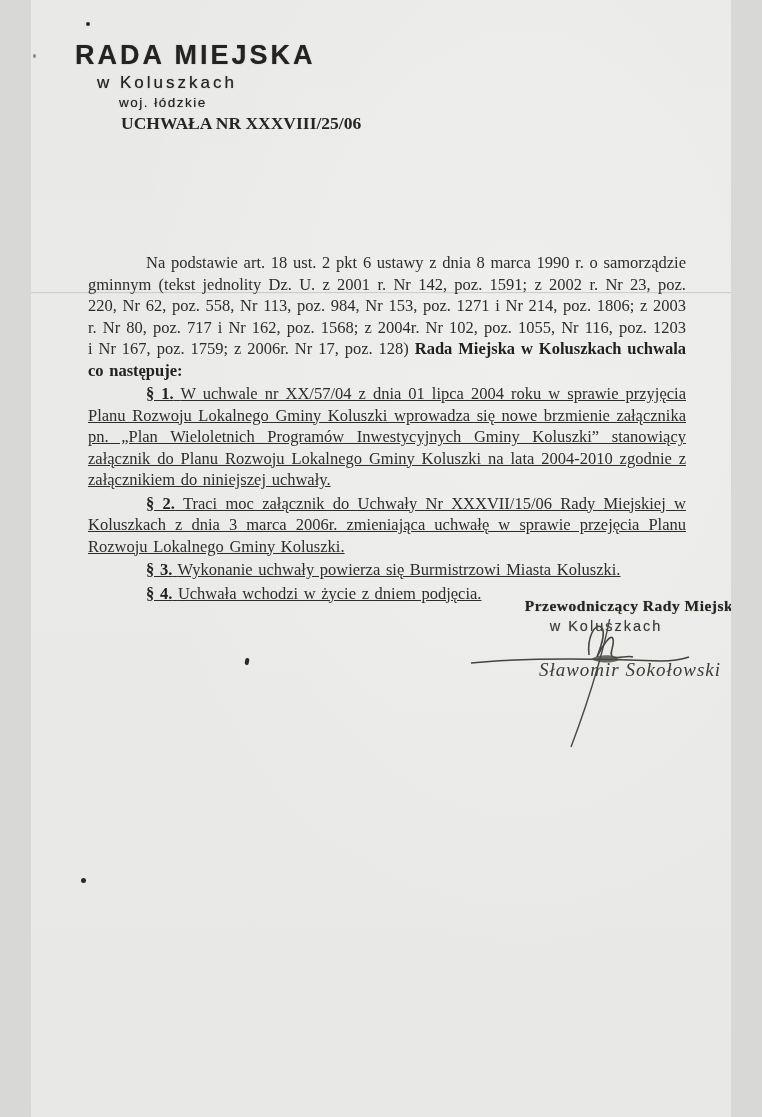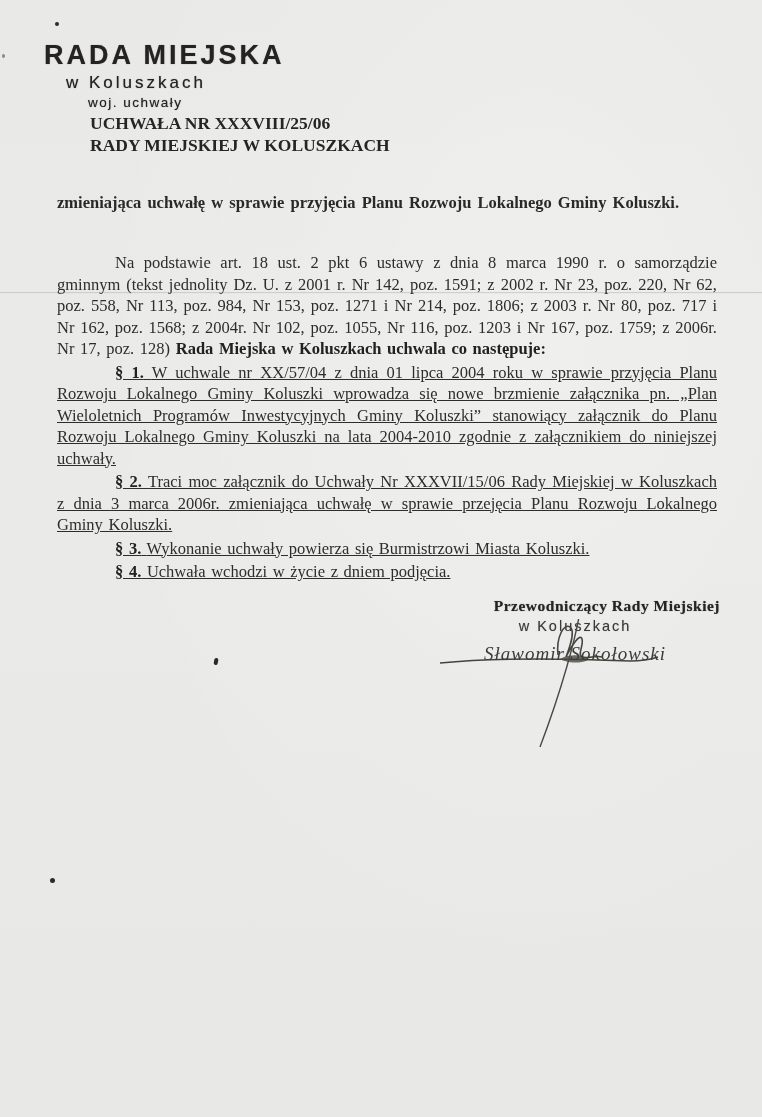--- a/index.html
+++ b/index.html
@@ -1,18 +1,18 @@
 <!DOCTYPE html>
 <html lang="pl"><head>
 <meta charset="utf-8">
 <style>
   html,body{margin:0;padding:0;background:#d8d8d6;}
   .paper{
     position:relative;
-    width:762px;height:1117px;
+    width:700px;height:1117px;
     margin:0 auto;
     background:
       radial-gradient(ellipse at 70% 30%, rgba(255,255,255,0.25), rgba(0,0,0,0) 60%),
       linear-gradient(180deg,#e9e9e7 0%, #eaeae8 40%, #e8e8e6 100%);
     overflow:hidden;
     font-family:"Liberation Serif", serif;
     color:#2e2d2b;
   }
   
   .scan-line{
@@ -76,48 +76,46 @@
     text-shadow:0 0 1px rgba(37,36,31,0.5);
     text-align:right;
   }
   .sig-role2{
     font-family:"Liberation Sans", sans-serif;
     font-size:14.5px;color:#3a3935;letter-spacing:2px;margin-top:3px;
     text-shadow:0 0 1px rgba(58,57,53,0.4);
   }
   .sig-svg{position:absolute;left:0;top:22px;width:290px;height:130px;}
   .sig-name{
-    position:absolute;left:30px;top:46px;width:230px;
+    position:absolute;left:30px;top:62px;width:230px;
     font-style:italic;font-size:19px;color:#3c3b37;
-    letter-spacing:1px;text-align:center;
+    letter-spacing:1px;text-align:right;
   }
 </style>
 </head>
 <body>
 
 <div class="paper">
 
   <div class="scan-line"></div>
   <div class="speck s1"></div>
   <div class="speck s2"></div>
   <div class="speck s3"></div>
   <div class="speck s4"></div>
 
   <div class="stamp">
     <div class="l1">RADA MIEJSKA</div>
     <div class="l2">w Koluszkach</div>
-    <div class="l3">woj. uchwały</div>
+    <div class="l3">woj. łódzkie</div>
   </div>
 
   <div class="title">
     <div>UCHWAŁA NR XXXVIII/25/06</div>
-    <div>RADY MIEJSKIEJ W KOLUSZKACH</div>
   </div>
 
-  <div class="subject">zmieniająca uchwałę w sprawie przyjęcia Planu Rozwoju Lokalnego Gminy Koluszki.</div>
 
   <div class="body-text">
     <p><span>Na podstawie art. 18 ust. 2 pkt 6 ustawy z dnia 8 marca 1990 r. o samorządzie gminnym (tekst jednolity Dz. U. z 2001 r. Nr 142, poz. 1591; z 2002 r. Nr 23, poz. 220, Nr 62, poz. 558, Nr 113, poz. 984, Nr 153, poz. 1271 i Nr 214, poz. 1806; z 2003 r. Nr 80, poz. 717 i Nr 162, poz. 1568; z 2004r. Nr 102, poz. 1055, Nr 116, poz. 1203 i Nr 167, poz. 1759; z 2006r. Nr 17, poz. 128) </span><b class="inline-bold">Rada Miejska w Koluszkach uchwala co następuje:</b></p>
 
     <p><b class="inline-bold">§ 1.</b> <span>W uchwale nr XX/57/04 z dnia 01 lipca 2004 roku w sprawie przyjęcia Planu Rozwoju Lokalnego Gminy Koluszki wprowadza się nowe brzmienie załącznika pn. „Plan Wieloletnich Programów Inwestycyjnych Gminy Koluszki” stanowiący załącznik do Planu Rozwoju Lokalnego Gminy Koluszki na lata 2004-2010 zgodnie z załącznikiem do niniejszej uchwały.</span></p>
 
     <p><b class="inline-bold">§ 2.</b> <span>Traci moc załącznik do Uchwały Nr XXXVII/15/06 Rady Miejskiej w Koluszkach z dnia 3 marca 2006r. zmieniająca uchwałę w sprawie przejęcia Planu Rozwoju Lokalnego Gminy Koluszki.</span></p>
 
     <p><b class="inline-bold">§ 3.</b> <span>Wykonanie uchwały powierza się Burmistrzowi Miasta Koluszki.</span></p>
 

